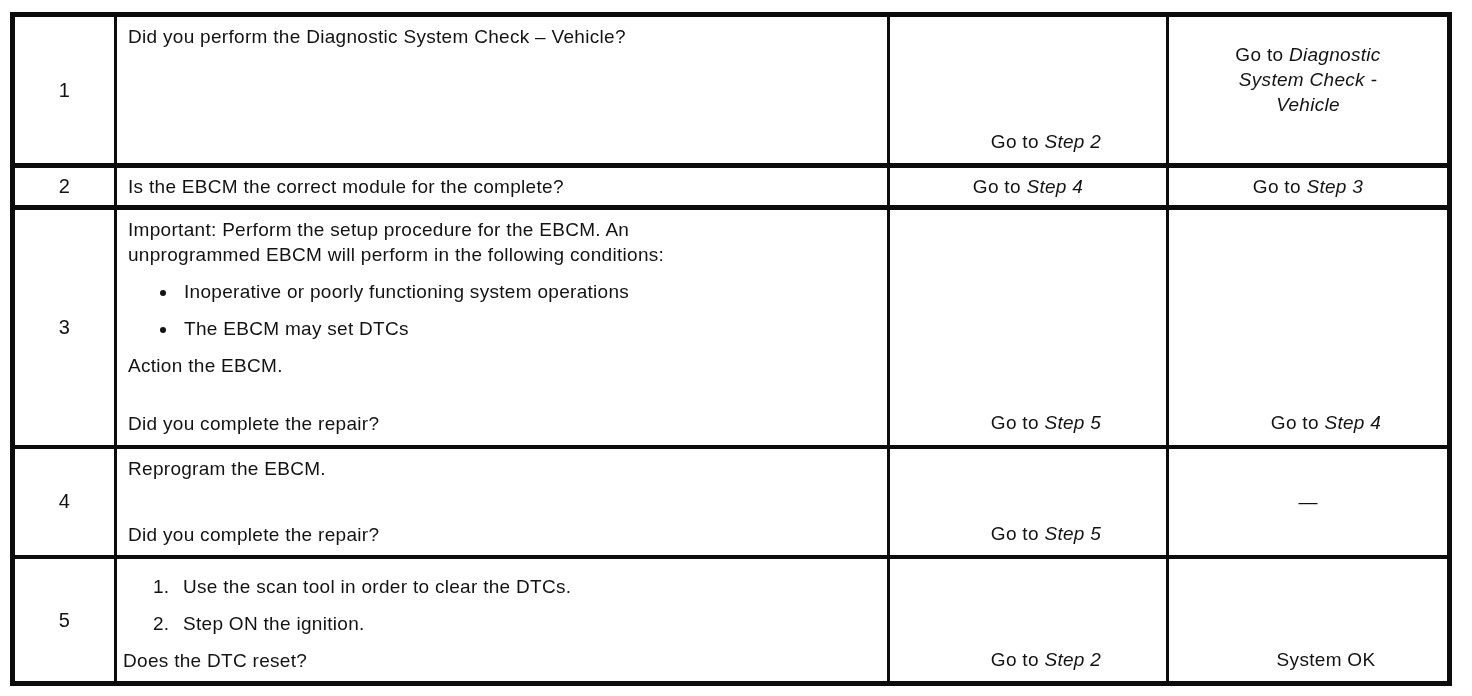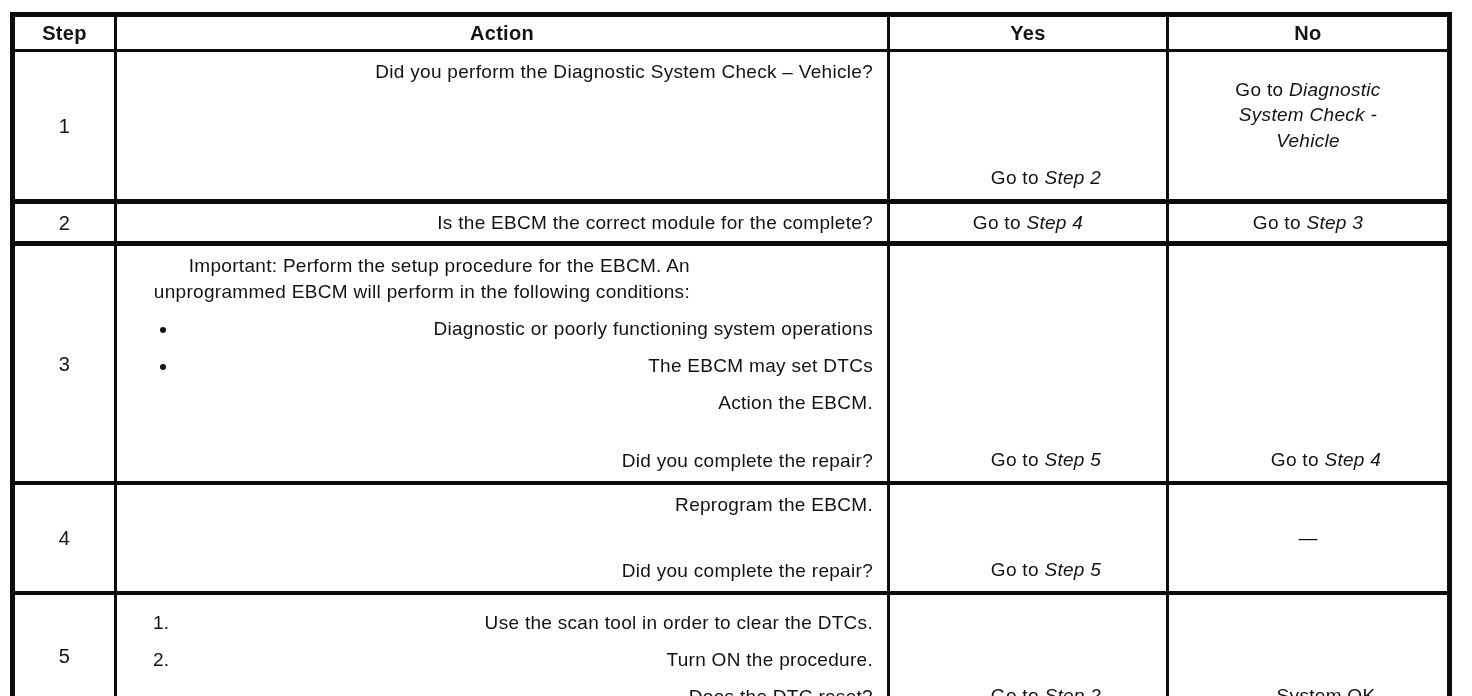--- a/index.html
+++ b/index.html
@@ -42,21 +42,21 @@
     vertical-align: middle;
     padding: 3px 4px;
   }
   td.step {
     text-align: center;
     vertical-align: middle;
     font-size: 20px;
   }
   td.action {
     vertical-align: top;
-    text-align: right;
+    text-align: left;
     padding: 7px 14px 8px 11px;
   }
   td.ans {
     text-align: center;
     padding: 6px 8px;
   }
   td.ans.v-bottom { vertical-align: bottom; padding-bottom: 9px; padding-left: 44px; }
   td.ans.v-top    { vertical-align: top;    padding-top: 9px; }
   td.ans.v-mid    { vertical-align: middle; }
   .it { font-style: italic; }
@@ -87,26 +87,20 @@
 <div class="page">
   <table class="diag">
     <colgroup>
       <col style="width:103px">
       <col style="width:773px">
       <col style="width:279px">
       <col style="width:282px">
     </colgroup>
 
     <tbody>
-        <tr style="height:33px">
-      <th>Step</th>
-      <th>Action</th>
-      <th>Yes</th>
-      <th>No</th>
-    </tr>
 
     <tr style="height:151px">
       <td class="step">1</td>
       <td class="action">
         <div>Did you perform the Diagnostic System Check – Vehicle?</div>
       </td>
       <td class="ans v-bottom">
         <div><span>Go to </span><span class="it">Step 2</span></div>
       </td>
       <td class="ans v-top">
@@ -125,21 +119,21 @@
       <td class="ans v-mid">
         <div><span>Go to </span><span class="it">Step 3</span></div>
       </td>
     </tr>
 
     <tr style="height:233px" class="sep-thick">
       <td class="step">3</td>
       <td class="action">
         <p class="important-para"><span class="b">Important:</span><span> Perform the setup procedure for the EBCM. An unprogrammed EBCM will perform in the following conditions:</span></p>
         <ul class="bullets">
-          <li>Diagnostic or poorly functioning system operations</li>
+          <li>Inoperative or poorly functioning system operations</li>
           <li>The EBCM may set DTCs</li>
         </ul>
         <div>Action the EBCM.</div>
         <div class="question-gap-lg">Did you complete the repair?</div>
       </td>
       <td class="ans v-bottom">
         <div><span>Go to </span><span class="it">Step 5</span></div>
       </td>
       <td class="ans v-bottom">
         <div><span>Go to </span><span class="it">Step 4</span></div>
@@ -158,21 +152,21 @@
       <td class="ans v-mid">
         <div class="dash">—</div>
       </td>
     </tr>
 
     <tr style="height:114px" class="sep-med">
       <td class="step">5</td>
       <td class="action" style="padding-left:6px">
         <ol class="numbered">
           <li>Use the scan tool in order to clear the DTCs.</li>
-          <li>Turn ON the procedure.</li>
+          <li>Step ON the ignition.</li>
         </ol>
         <div class="question-gap-sm">Does the DTC reset?</div>
       </td>
       <td class="ans v-bottom">
         <div><span>Go to </span><span class="it">Step 2</span></div>
       </td>
       <td class="ans v-bottom">
         <div>System OK</div>
       </td>
     </tr>

